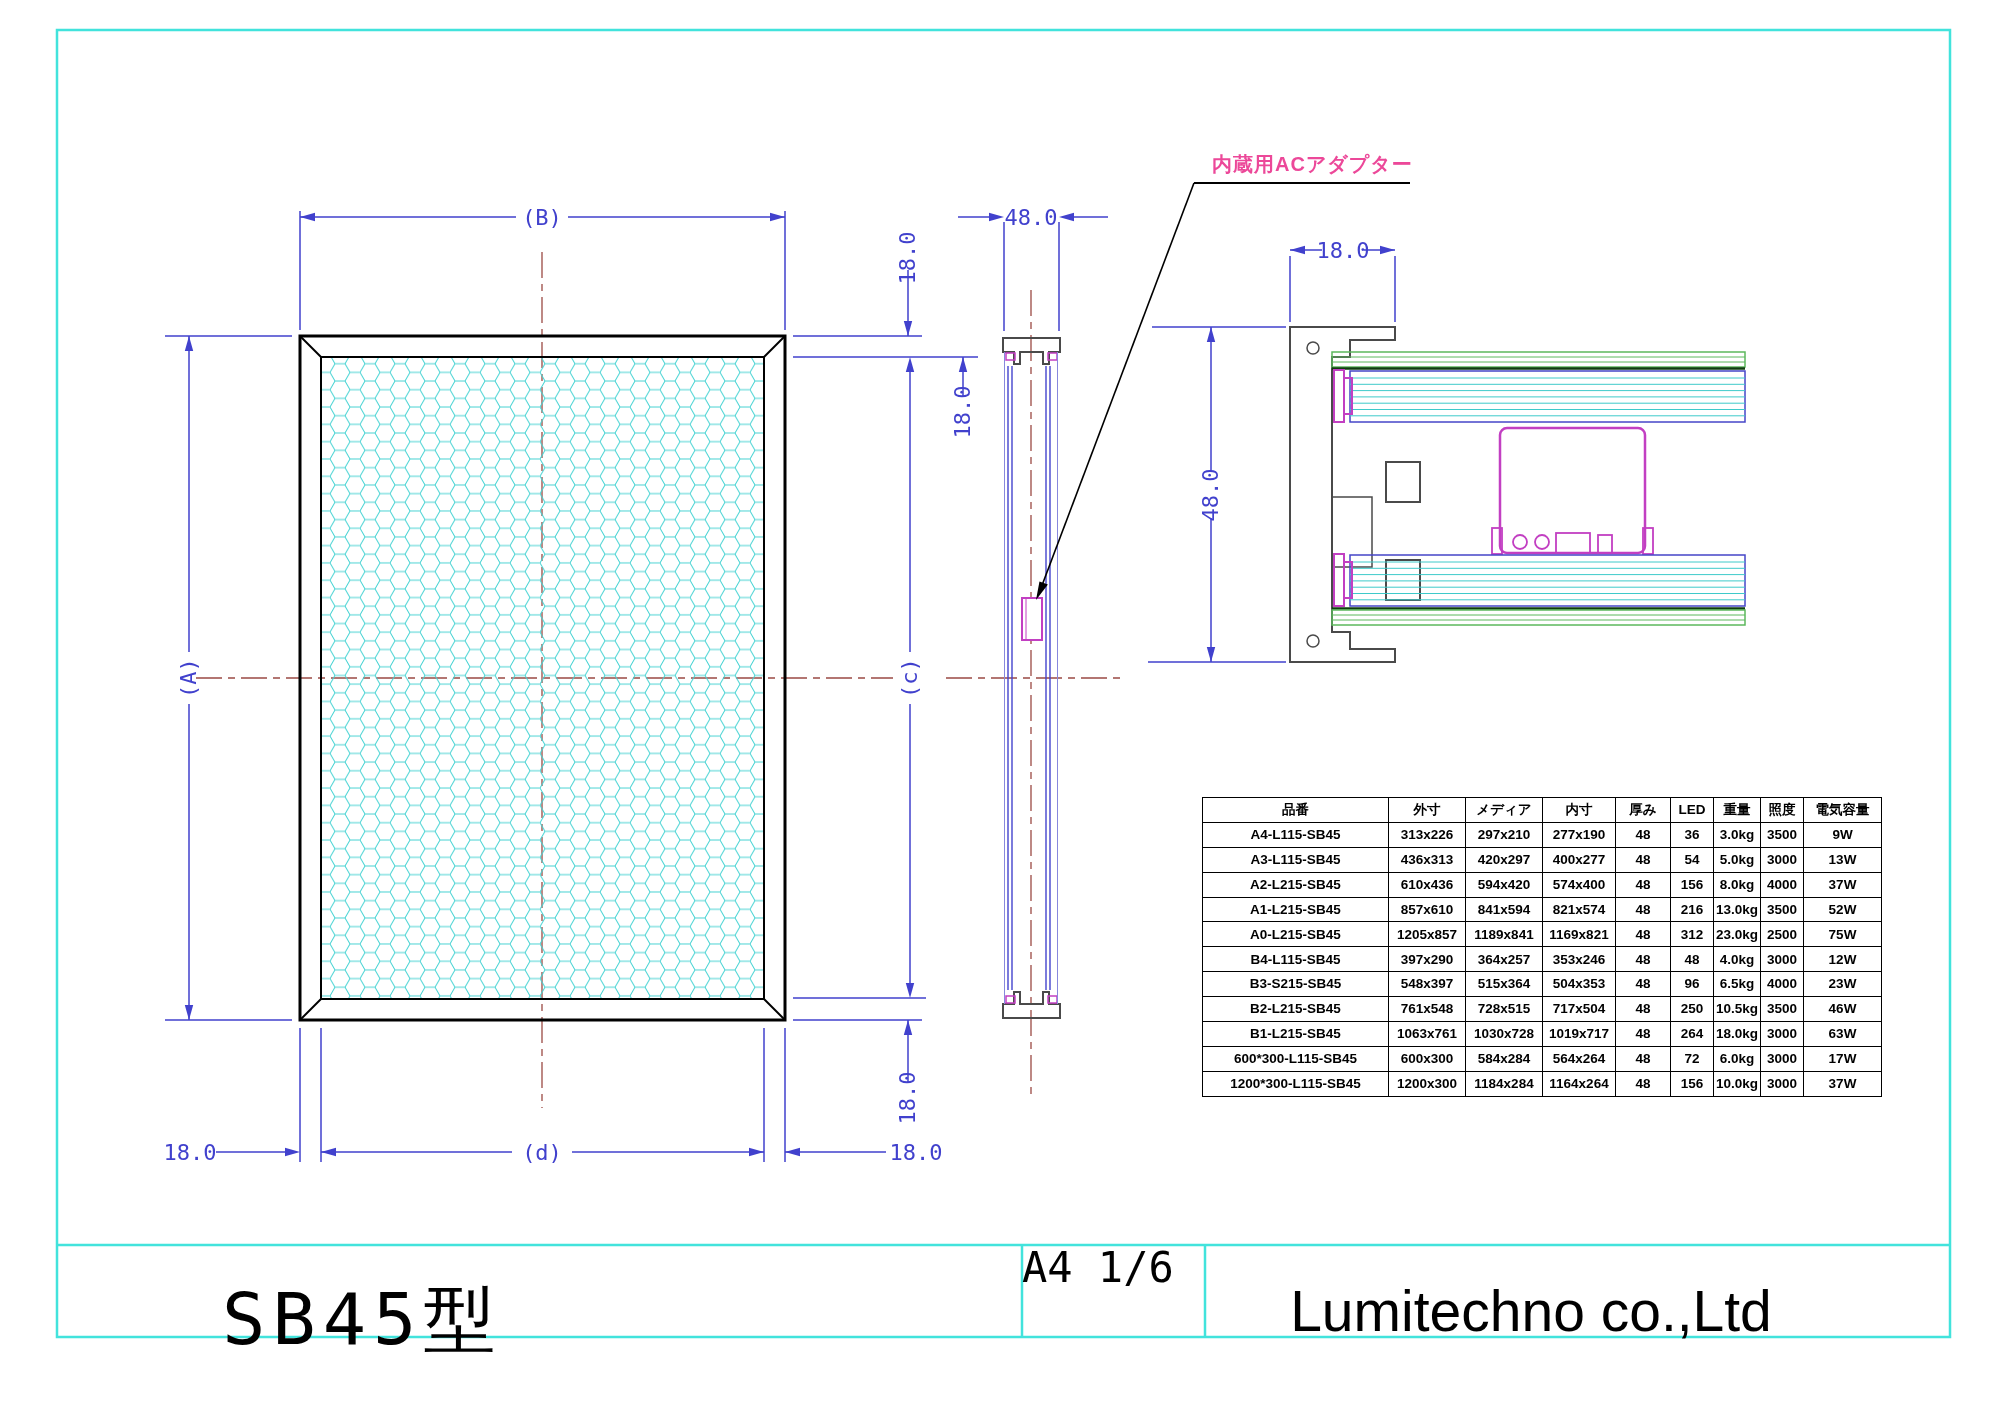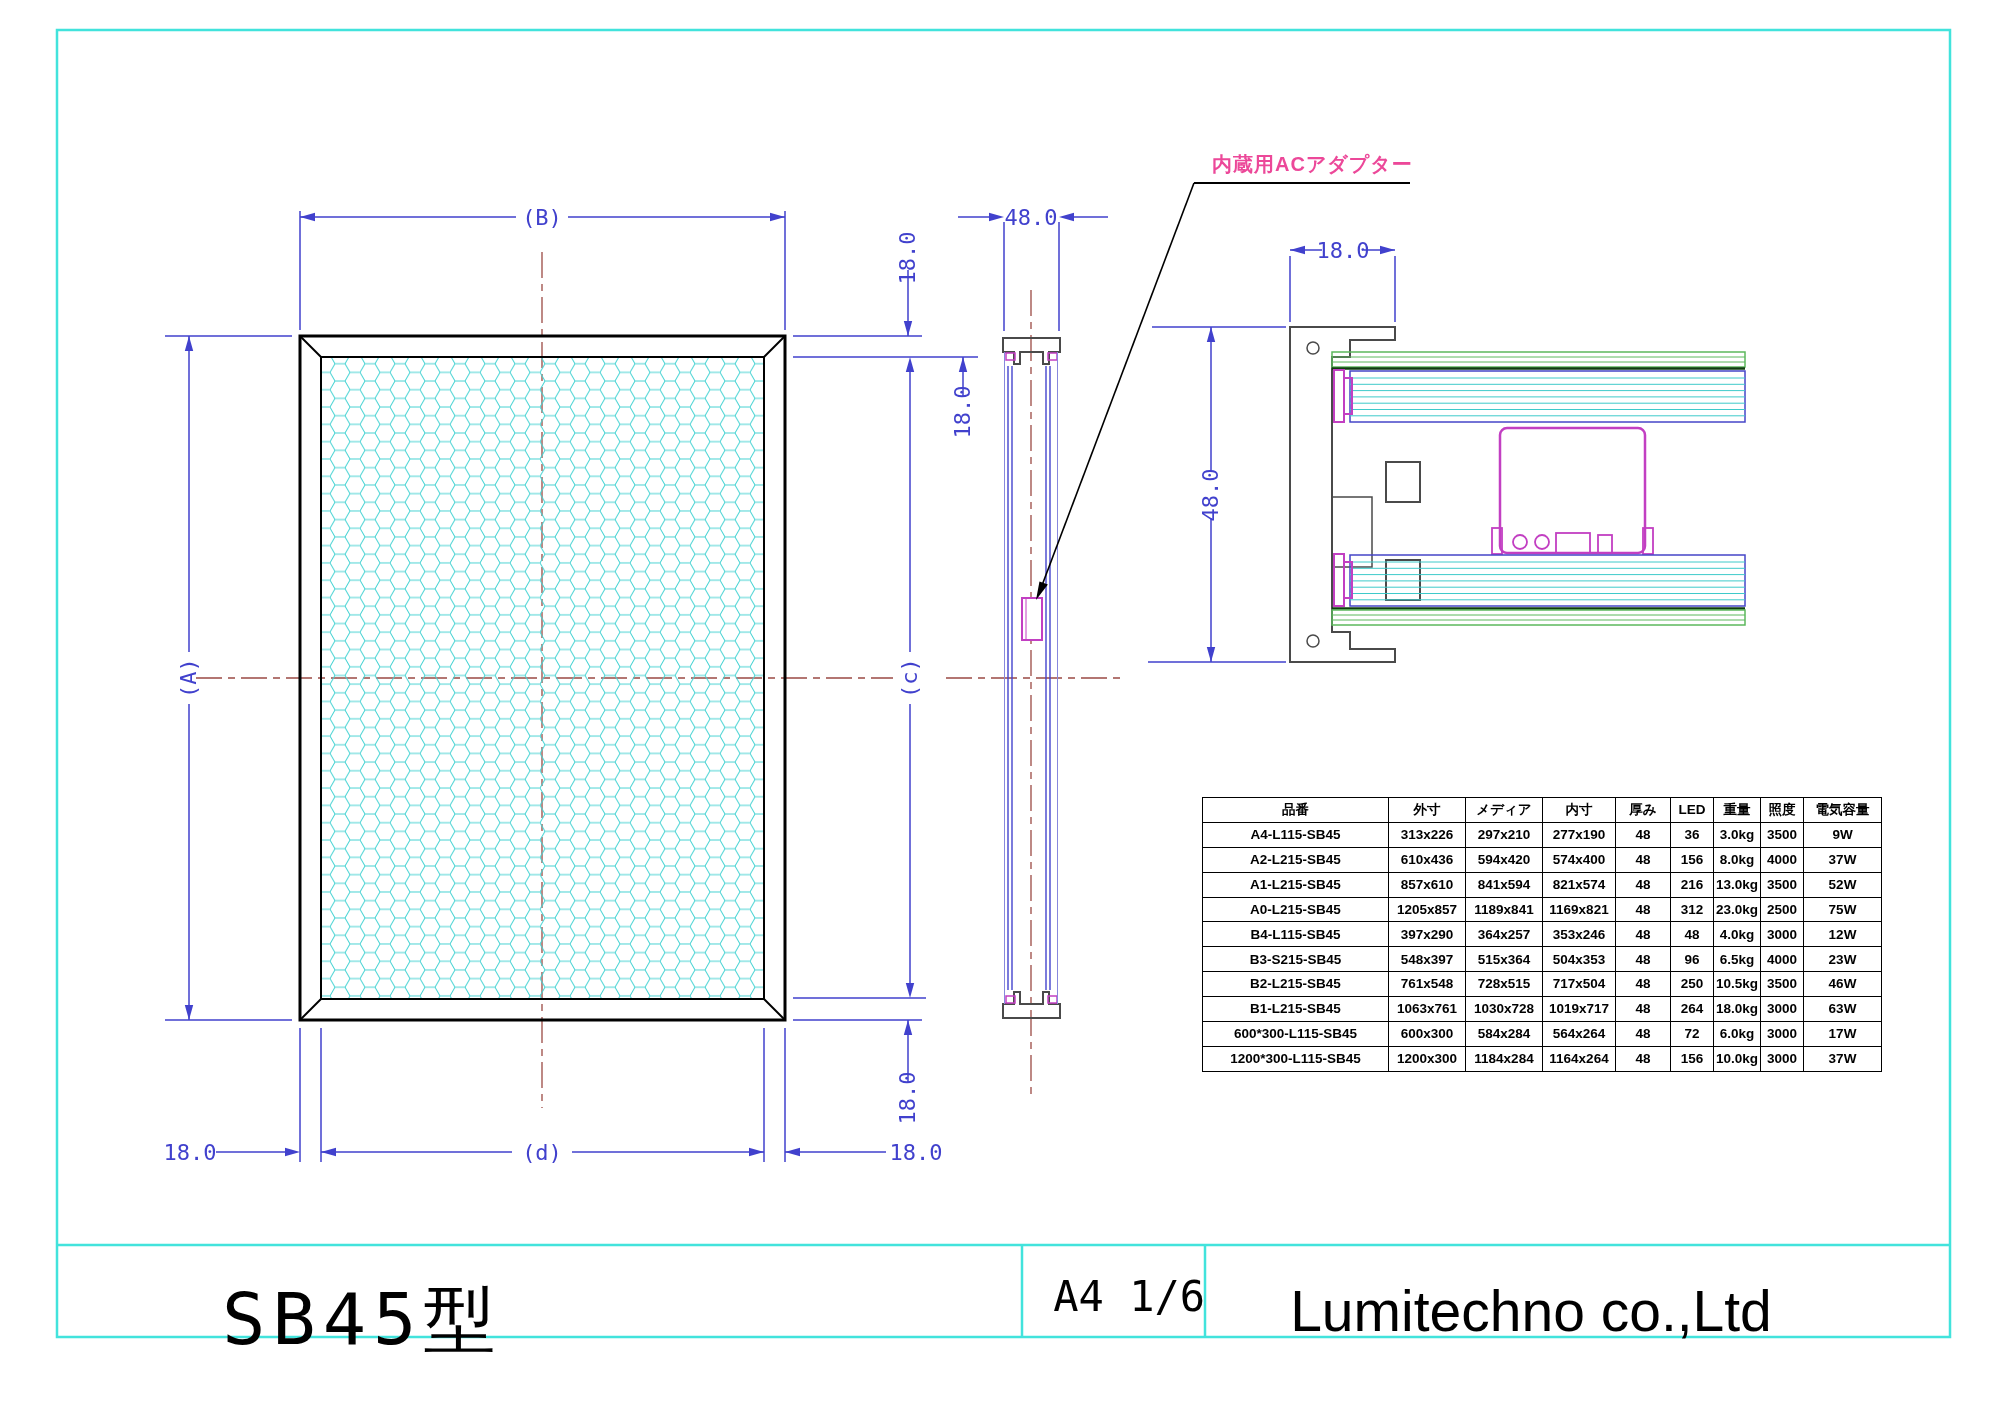--- a/index.html
+++ b/index.html
@@ -10,21 +10,21 @@
   .ac-label{position:absolute;left:1212px;top:151px;font-size:20px;font-weight:bold;
             color:#ec4899;letter-spacing:1px;font-family:"Liberation Sans",sans-serif;}
   .spec-table{position:absolute;left:1202px;top:797px;border-collapse:collapse;
               table-layout:fixed;width:679px;font-family:"Liberation Sans",sans-serif;}
   .spec-table th,.spec-table td{border:1.5px solid #000;font-size:13.5px;font-weight:bold;
               text-align:center;vertical-align:middle;height:23.9px;padding:0;line-height:1;
               white-space:nowrap;overflow:hidden;color:#000;background:#fff;}
   .titleblock-text{position:absolute;color:#000;white-space:nowrap;margin-top:16px;}
   .tb-model{left:222px;top:1256px;font-size:72px;letter-spacing:7px;
             font-family:"DejaVu Sans Mono",monospace;font-weight:normal;}
-  .tb-sheet{left:1022px;top:1256px;width:183px;text-align:right;font-size:42px;
+  .tb-sheet{left:1022px;top:1227px;width:183px;text-align:left;font-size:42px;
             font-family:"DejaVu Sans Mono",monospace;font-weight:normal;}
   .tb-company{left:1205px;top:1262px;width:652px;text-align:center;font-size:57px;
             font-family:"Liberation Sans",sans-serif;font-weight:normal;}
 </style>
 </head>
 <body>
 
 <div class="sheet">
 
 <svg width="2000" height="1414" viewBox="0 0 2000 1414">
@@ -267,20 +267,31 @@
           <td>313x226</td>
           <td>297x210</td>
           <td>277x190</td>
           <td>48</td>
           <td>36</td>
           <td>3.0kg</td>
           <td>3500</td>
           <td>9W</td>
         </tr>
         <tr>
+          <td>A3-L115-SB45</td>
+          <td>436x313</td>
+          <td>420x297</td>
+          <td>400x277</td>
+          <td>48</td>
+          <td>54</td>
+          <td>5.0kg</td>
+          <td>3000</td>
+          <td>13W</td>
+        </tr>
+        <tr>
           <td>A2-L215-SB45</td>
           <td>610x436</td>
           <td>594x420</td>
           <td>574x400</td>
           <td>48</td>
           <td>156</td>
           <td>8.0kg</td>
           <td>4000</td>
           <td>37W</td>
         </tr>

